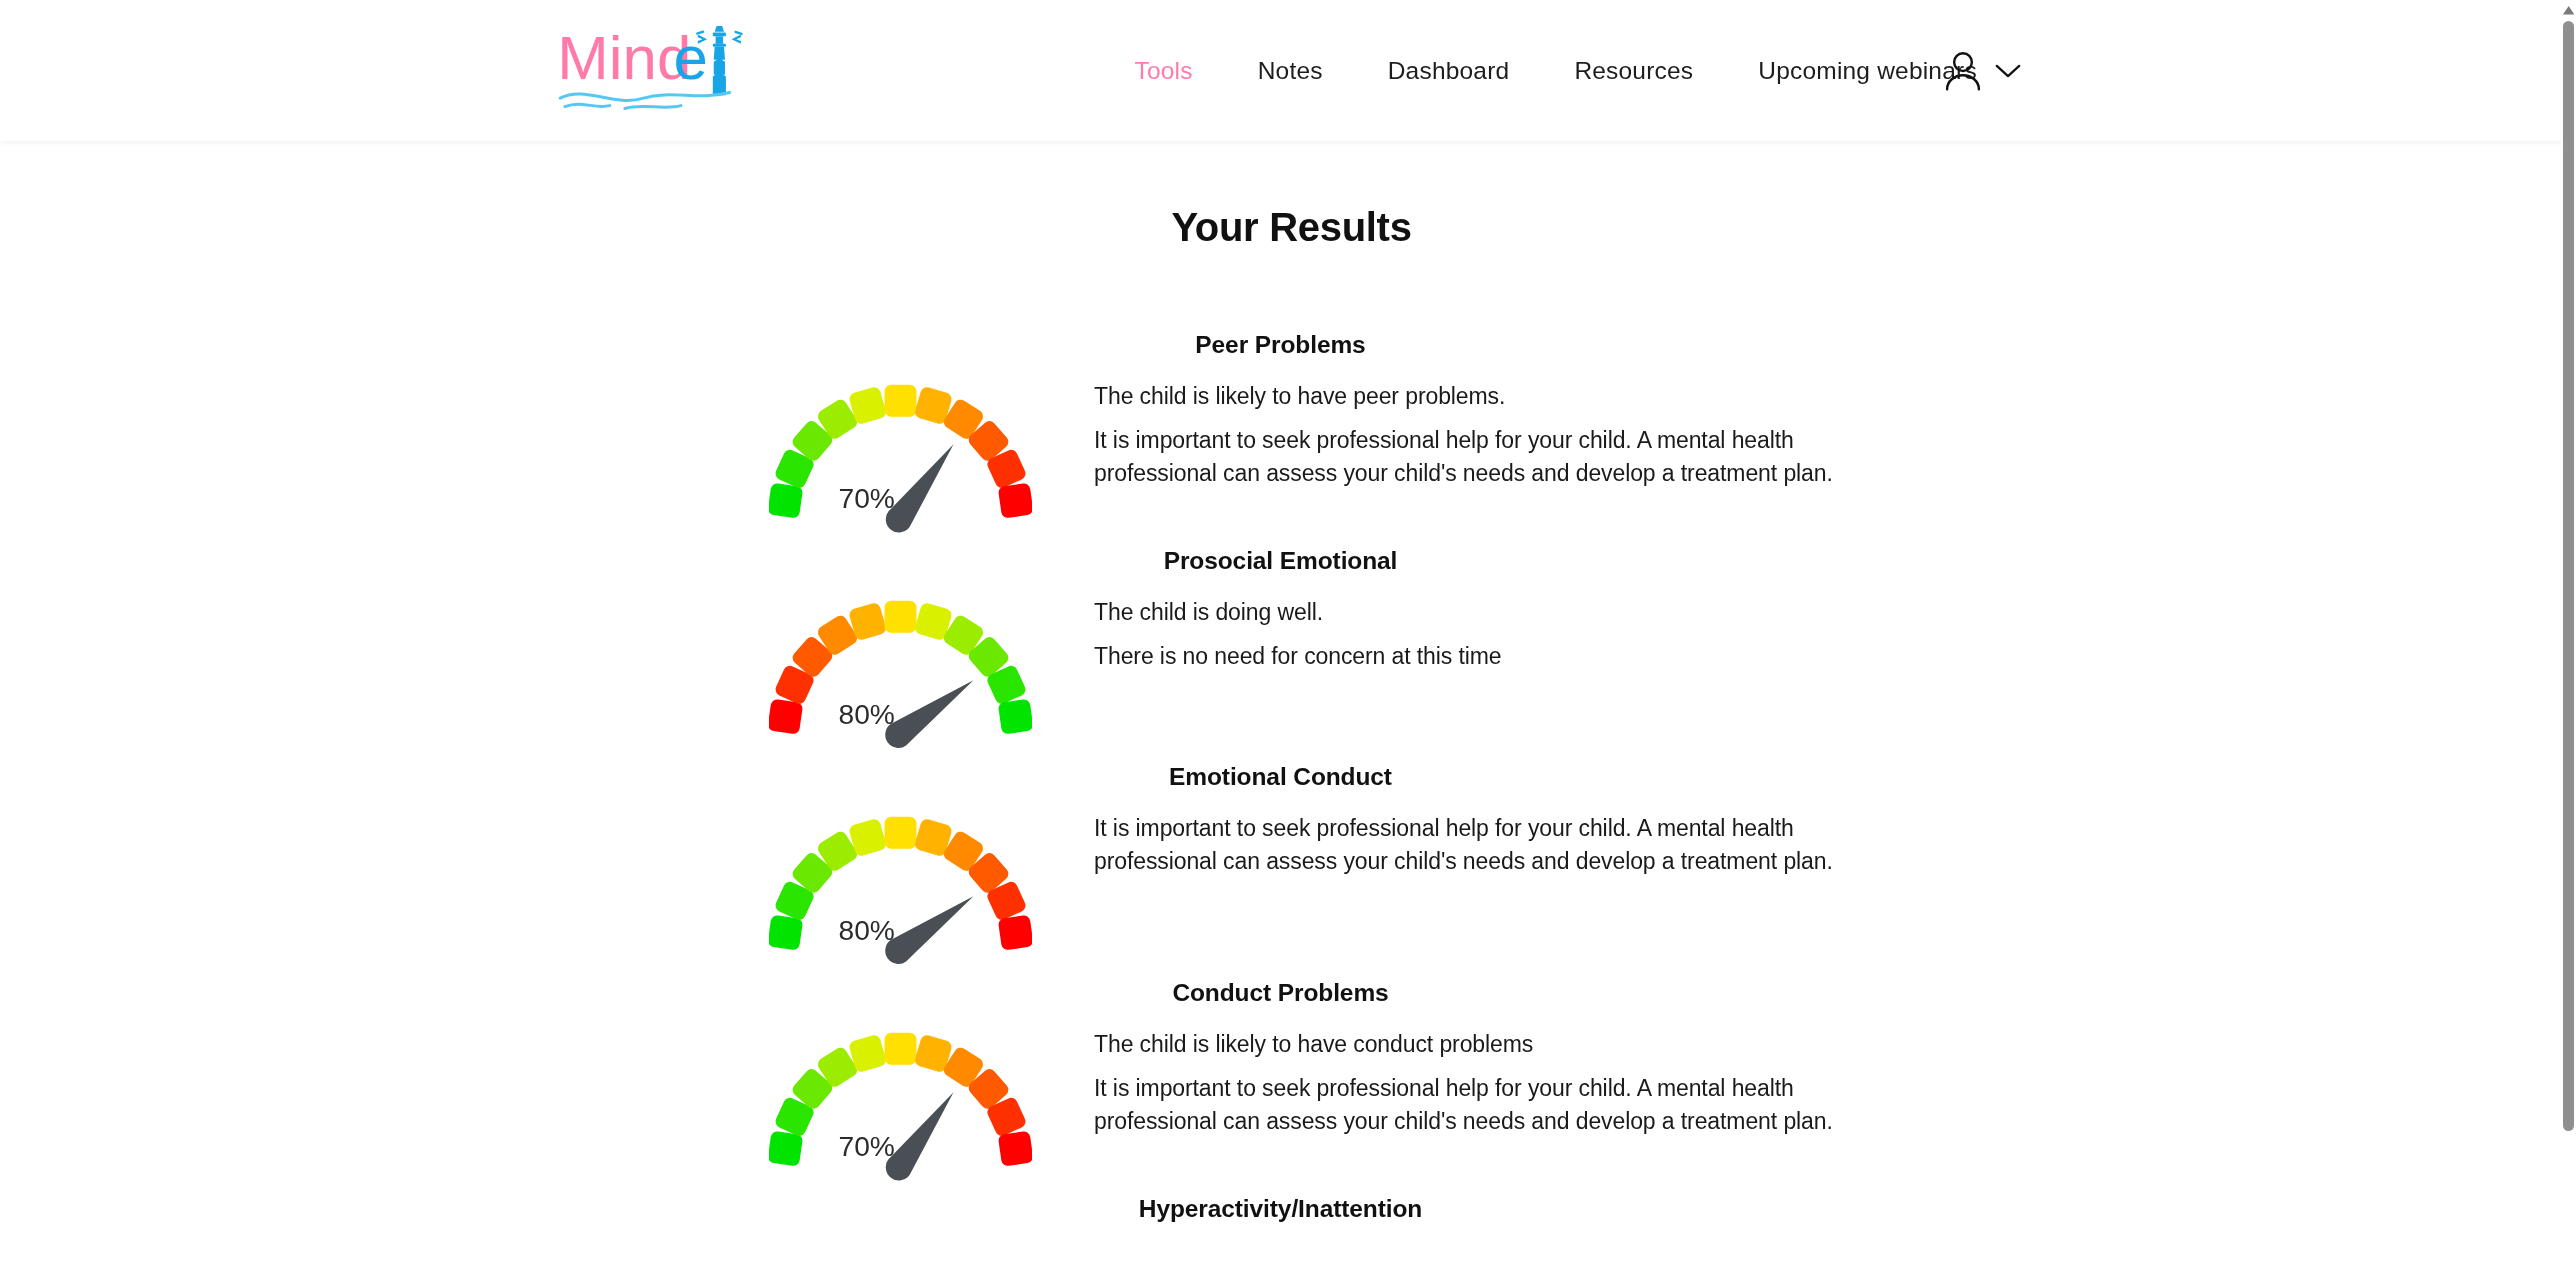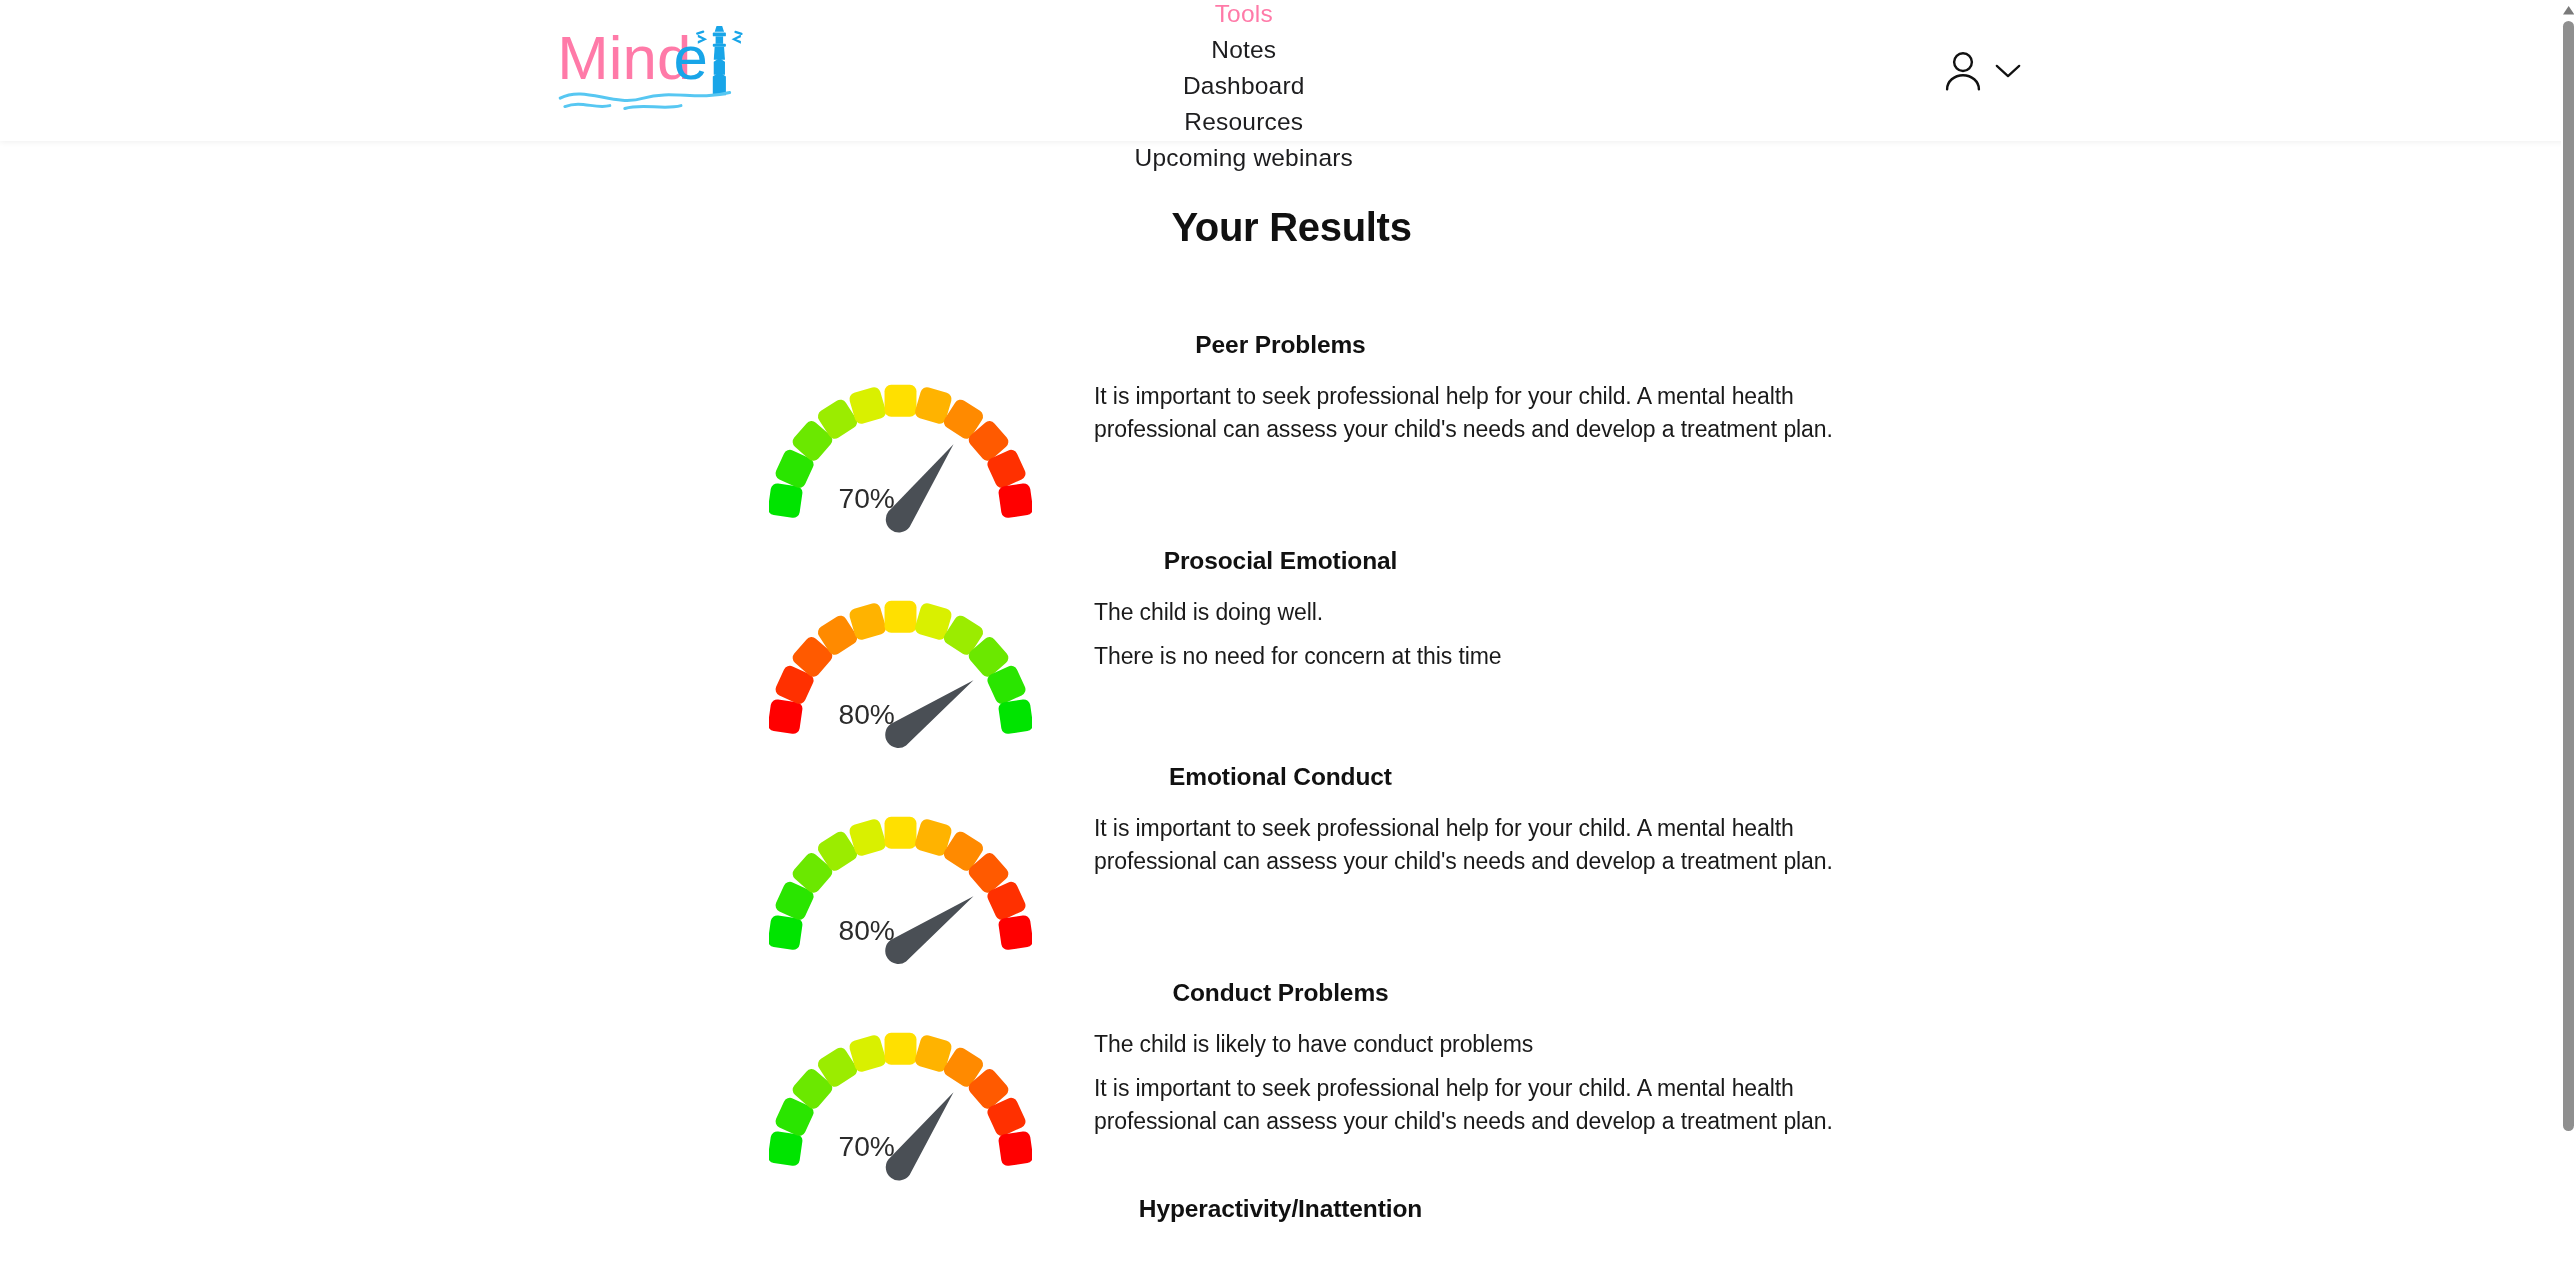--- a/index.html
+++ b/index.html
@@ -32,22 +32,21 @@
     display: block;
   }
 
   .nav {
     position: absolute;
     left: 1110px;
     top: 0;
     height: 141px;
     display: flex;
     align-items: center;
-    gap: 8px;
-    flex-direction: column;
+    gap: 16px;
   }
   .nav-item {
     font-size: 24.5px;
     color: #1d1d1f;
     letter-spacing: 0.2px;
     padding: 0 24.5px;
     cursor: pointer;
     white-space: nowrap;
   }
   .nav-item.active { color: #ff7aa8; }
@@ -226,20 +225,21 @@
             <rect x="157.9348370483373" y="14.02287127180233" width="34" height="34" rx="7" ry="7" fill="#ffb300" transform="rotate(16.36363636363636 174.9348370483373 31.02287127180233)"></rect>
             <rect x="190.03946136449412" y="28.684561928933533" width="34" height="34" rx="7" ry="7" fill="#ff8a00" transform="rotate(32.72727272727272 207.03946136449412 45.68456192893353)"></rect>
             <rect x="216.71294721992803" y="51.79726899078466" width="34" height="34" rx="7" ry="7" fill="#ff5a00" transform="rotate(49.09090909090909 233.71294721992803 68.79726899078466)"></rect>
             <rect x="235.79436742396024" y="81.48853838776606" width="34" height="34" rx="7" ry="7" fill="#ff3000" transform="rotate(65.45454545454544 252.79436742396024 98.48853838776606)"></rect>
             <rect x="245.73785879323566" y="115.35296005411263" width="34" height="34" rx="7" ry="7" fill="#ff0000" transform="rotate(81.81818181818181 262.73785879323566 132.35296005411263)"></rect>
             <path d="M196.4273842200774 72.33436854000503 L127.02796337233181 144.03625405215524 A14 14 0 0 0 149.68043921483033 160.49424111634448 Z" fill="#4a4f55"></path>
             <text class="gauge-value" x="104" y="140" text-anchor="middle" fill="#2b2b2b">70%</text>
           </svg>
         </div>
         <div class="result-text">
+          <p>The child is likely to have peer problems.</p>
           <p>It is important to seek professional help for your child. A mental health professional can assess your child's needs and develop a treatment plan.</p>
         </div>
       </div>
       <div class="result-row">
         <div class="result-heading">Prosocial Emotional</div>
         <div class="gauge-wrap">
           <svg class="gauge-svg" viewBox="0 0 280 175">
             <rect x="0.2621412067643405" y="115.35296005411263" width="34" height="34" rx="7" ry="7" fill="#ff0000" transform="rotate(-81.81818181818181 17.26214120676434 132.35296005411263)"></rect>
             <rect x="10.205632576039747" y="81.48853838776606" width="34" height="34" rx="7" ry="7" fill="#ff3000" transform="rotate(-65.45454545454544 27.205632576039747 98.48853838776606)"></rect>
             <rect x="29.28705278007199" y="51.79726899078463" width="34" height="34" rx="7" ry="7" fill="#ff5a00" transform="rotate(-49.09090909090909 46.28705278007199 68.79726899078463)"></rect>

